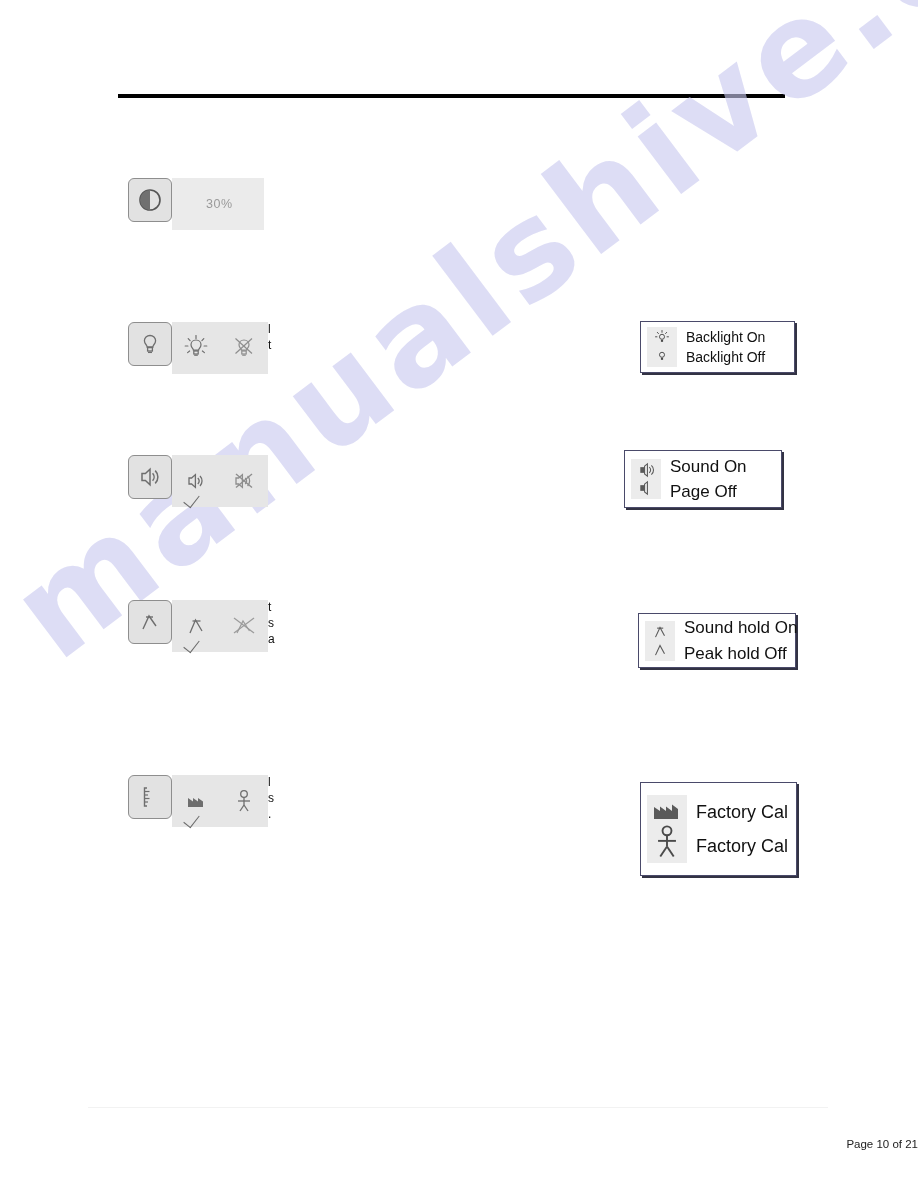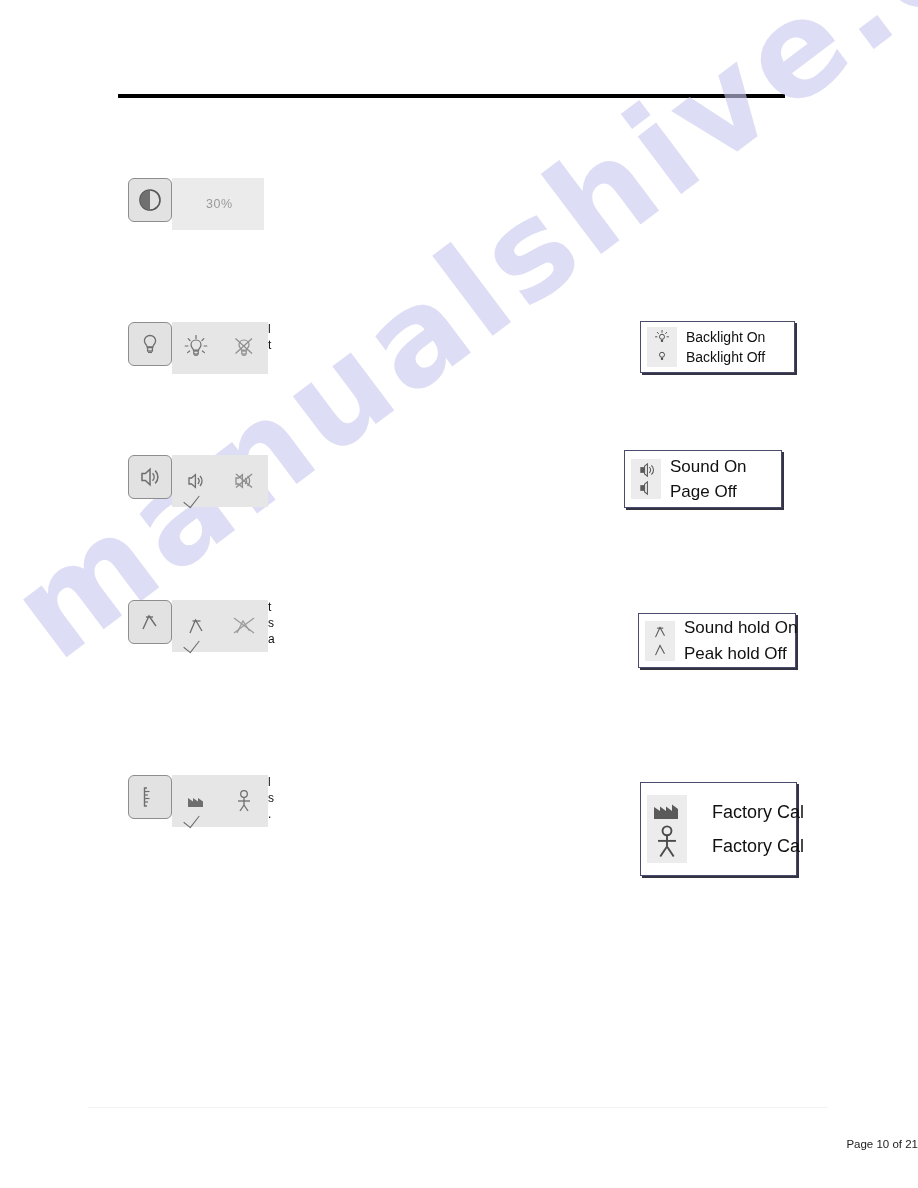--- a/index.html
+++ b/index.html
@@ -176,21 +176,21 @@
     flex-direction: column;
     justify-content: space-around;
     padding-left: 9px;
   }
   .callout .labelcol div {
     color: #111111;
     white-space: nowrap;
   }
   .co-sm .labelcol div { font-size: 14px; line-height: 1.45; }
   .co-md .labelcol div { font-size: 17px; line-height: 1.5; }
-  .co-lg .labelcol div { font-size: 18px; line-height: 1.9; margin-left: 16px; }
+  .co-lg .labelcol div { font-size: 18px; line-height: 1.9; }
 
   svg { display: block; }
 </style>
 </head>
 <body>
 
 <div class="page">
 
   <div class="watermark">
     <span>manualshive.com</span>

